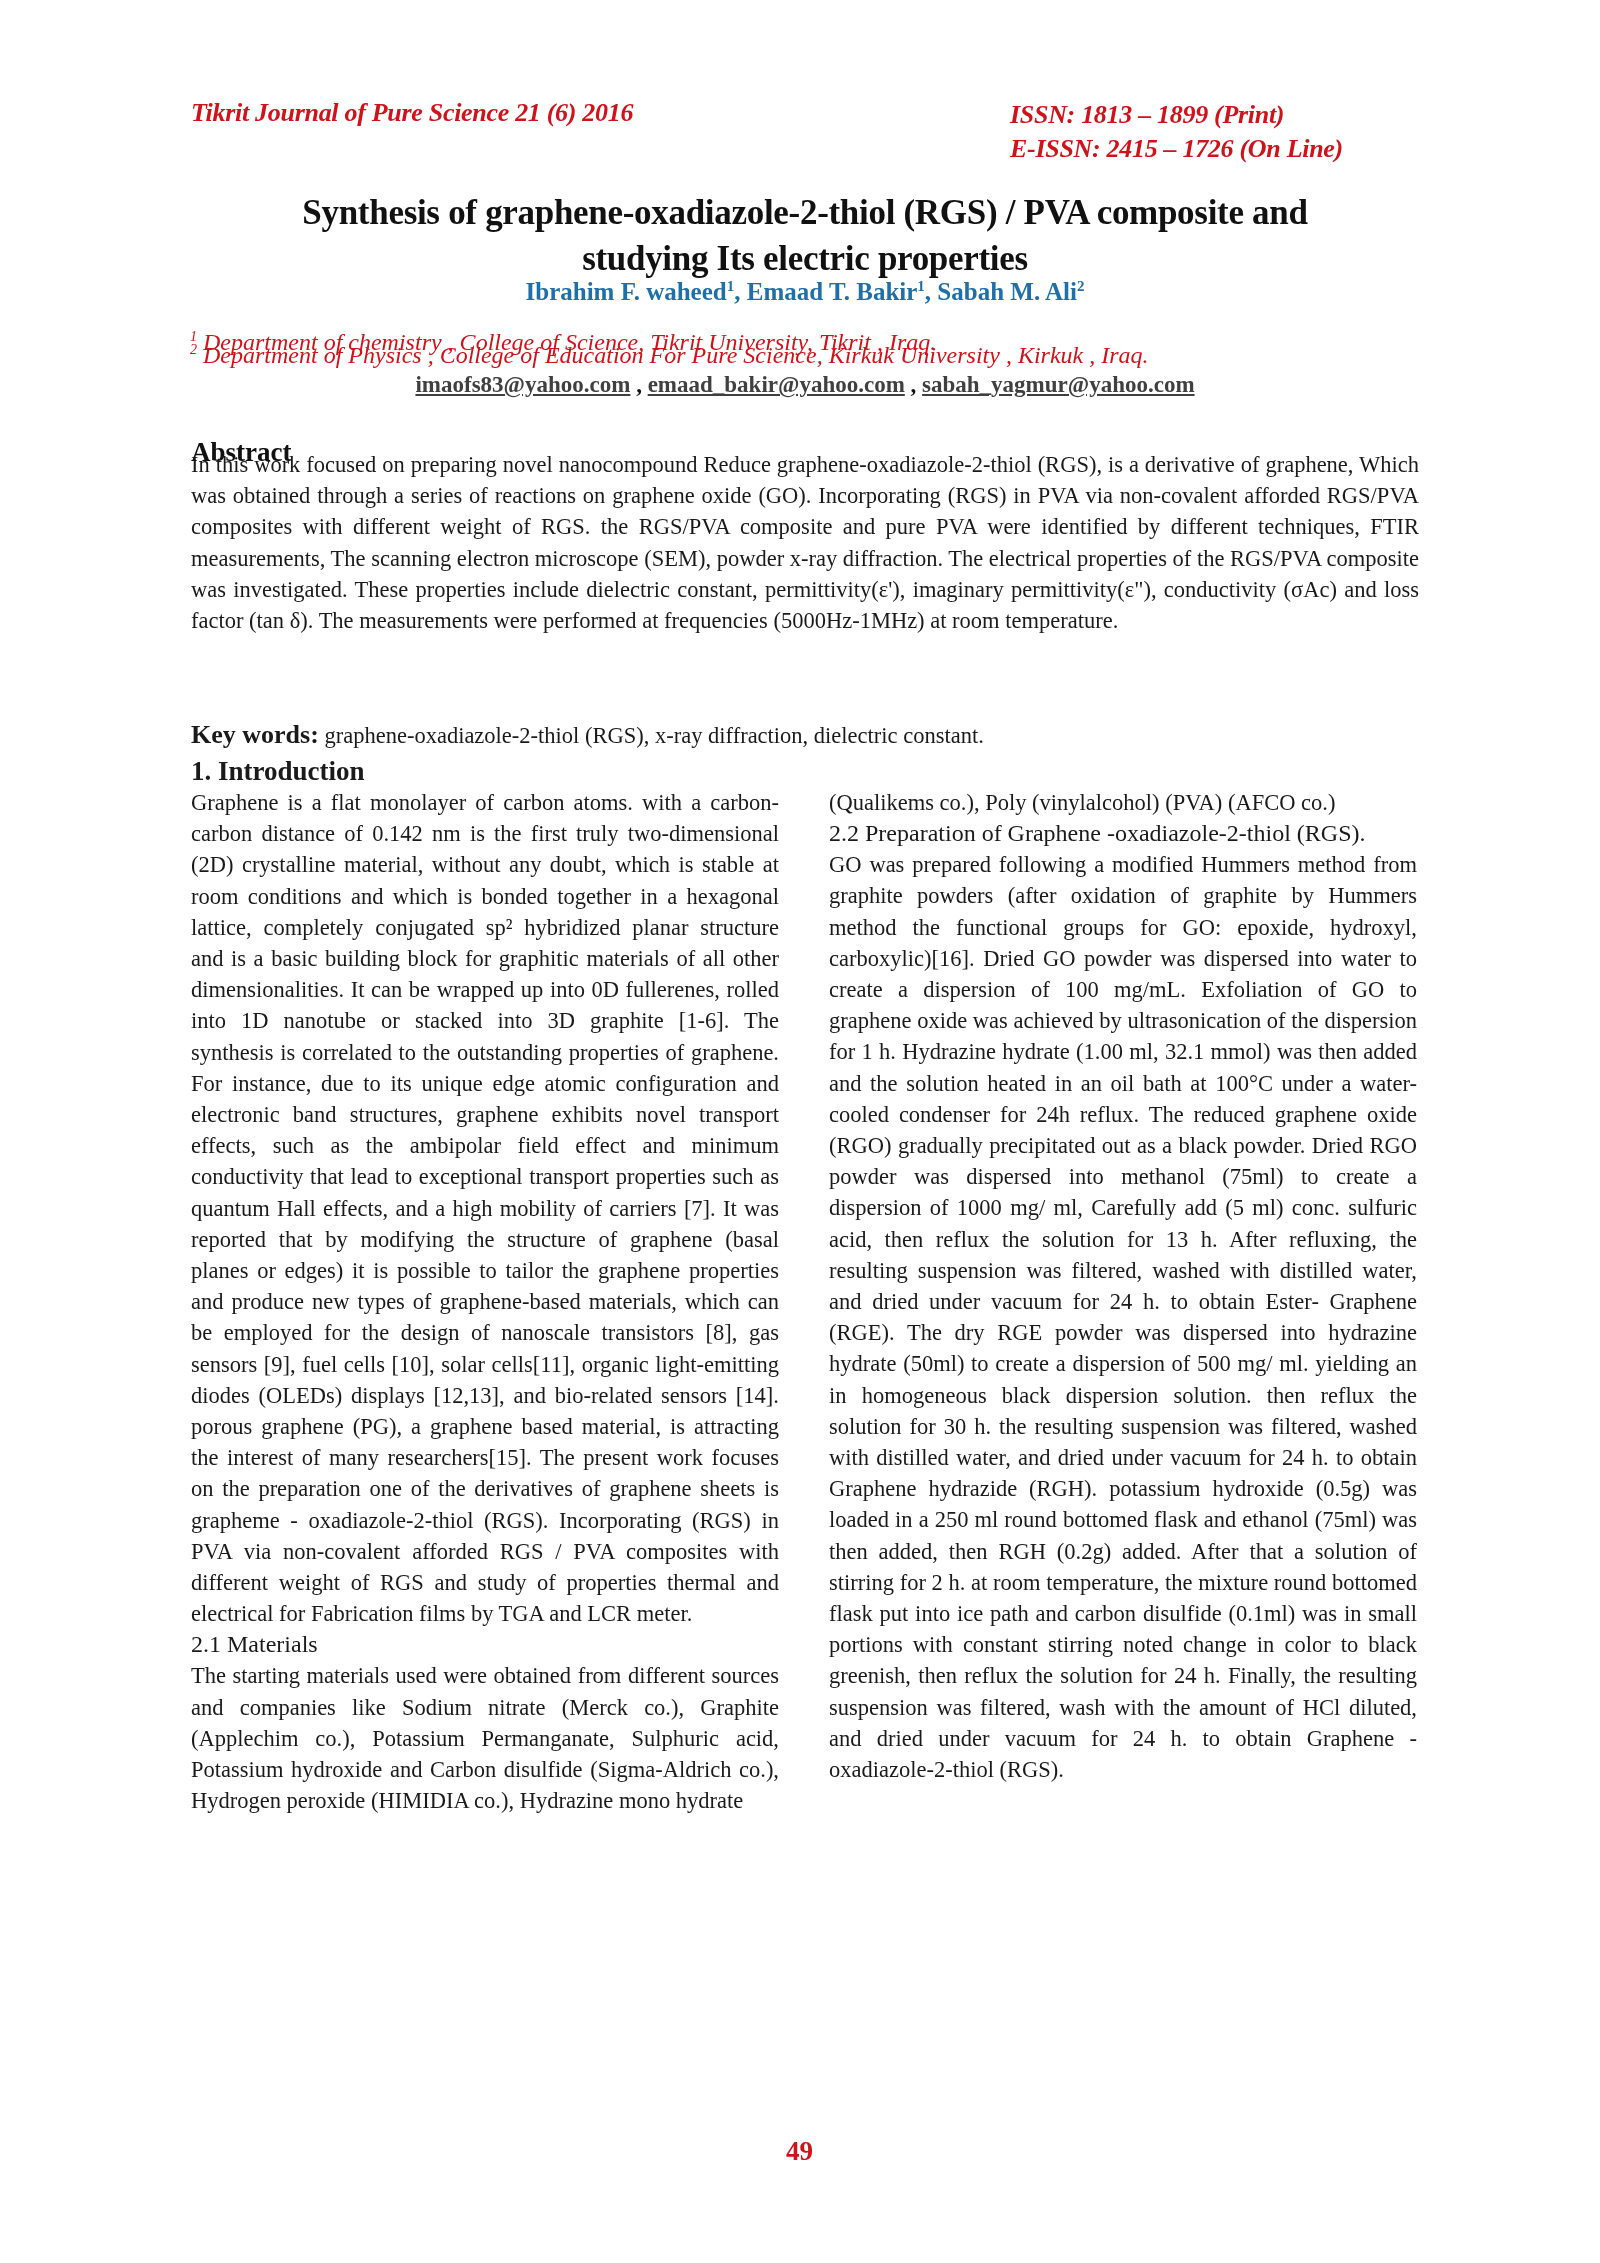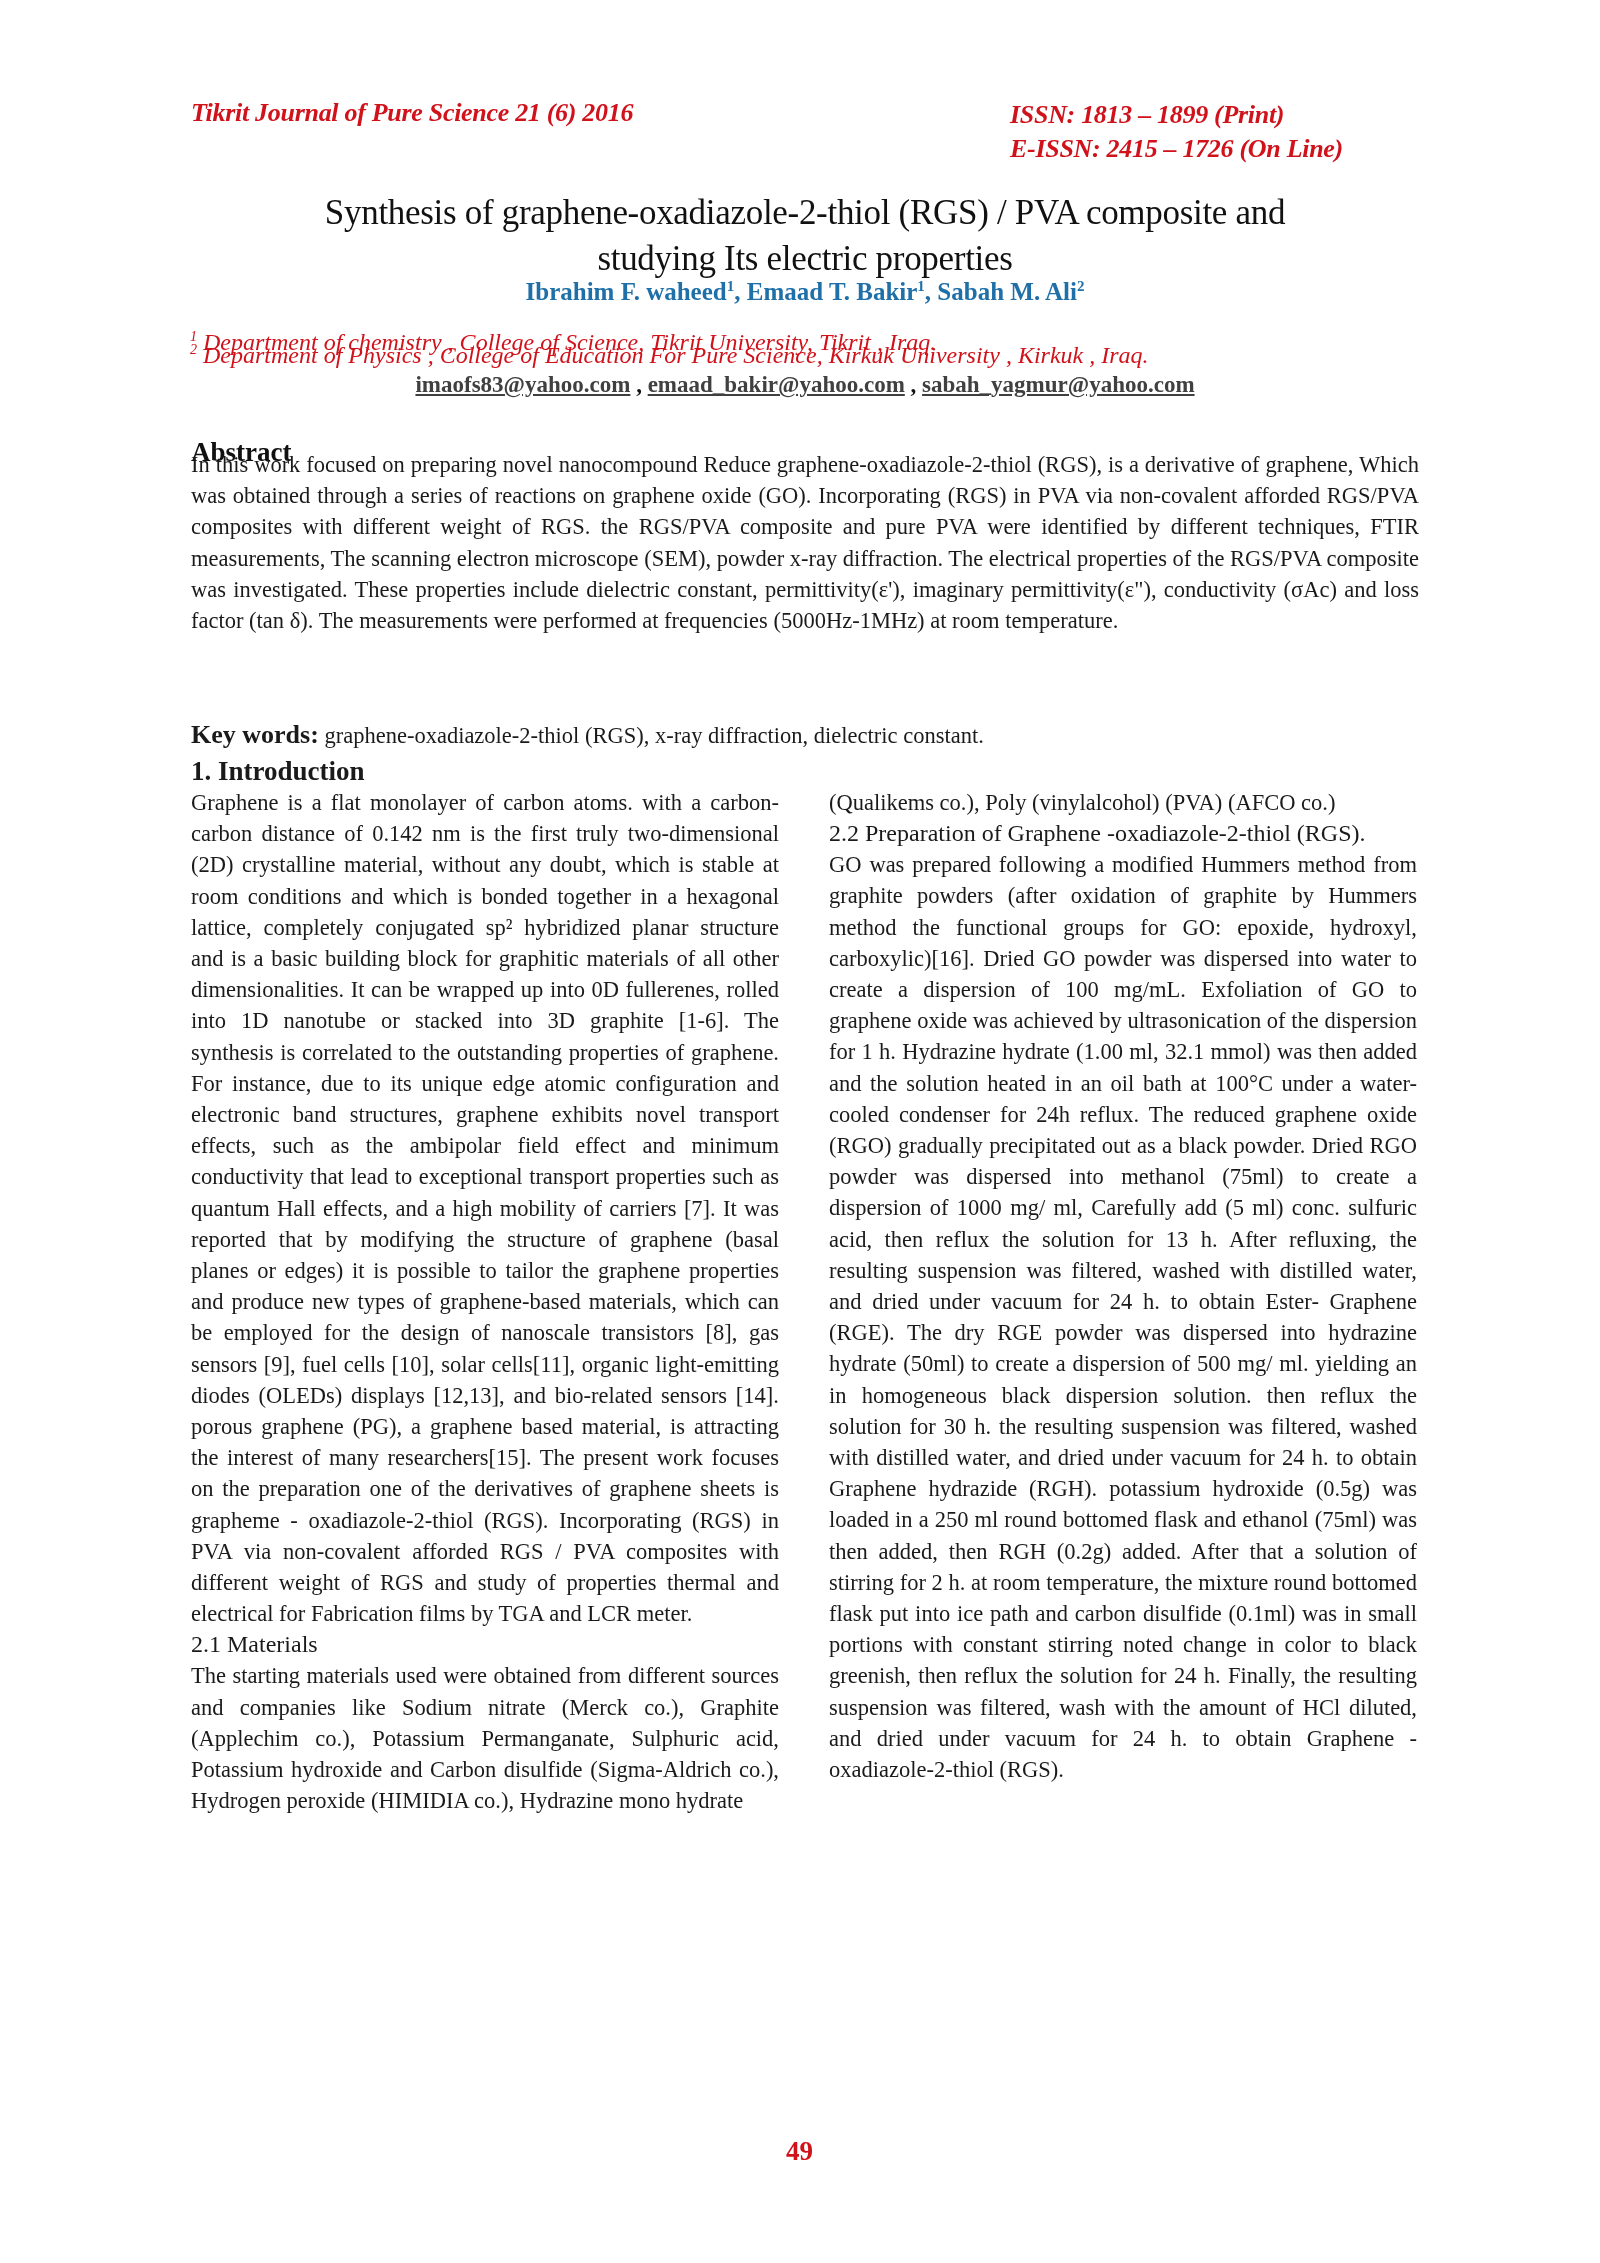--- a/index.html
+++ b/index.html
@@ -3,21 +3,21 @@
 <meta charset="utf-8">
 <style>
   html, body { margin: 0; padding: 0; background: #ffffff; }
   body { width: 1600px; height: 2263px; position: relative; overflow: hidden;
          font-family: "Liberation Serif", "DejaVu Serif", serif; color: #1a1a1a; }
   .hdr { position: absolute; font-style: italic; font-weight: bold; color: #d0121b;
          font-size: 26px; font-family: "Liberation Serif", serif; letter-spacing: -0.3px; }
   #hdr-left { left: 191px; top: 98px; }
   #hdr-right { left: 1010px; top: 98px; line-height: 34px; }
   .title { position: absolute; left: 190px; width: 1230px; top: 190px; text-align: center;
-           font-weight: normal; font-size: 35px; line-height: 46px; color: #111; letter-spacing: -0.3px; }
+           font-weight: bold; font-size: 35px; line-height: 46px; color: #111; letter-spacing: -0.3px; }
   .authors { position: absolute; left: 190px; width: 1230px; top: 278px; text-align: center;
              font-weight: bold; font-size: 25px; color: #1f6fa8; }
   .authors sup { font-size: 15px; }
   .aff { position: absolute; left: 190px; font-style: italic; font-size: 24px; color: #d0121b; }
   .aff sup { font-size: 14px; }
   #aff1 { top: 329px; }
   #aff2 { top: 342px; }
   .emails { position: absolute; left: 190px; width: 1230px; top: 372px; text-align: center;
             font-weight: bold; font-size: 23px; color: #111; }
   .emails a { color: #404040; text-decoration: underline; }

